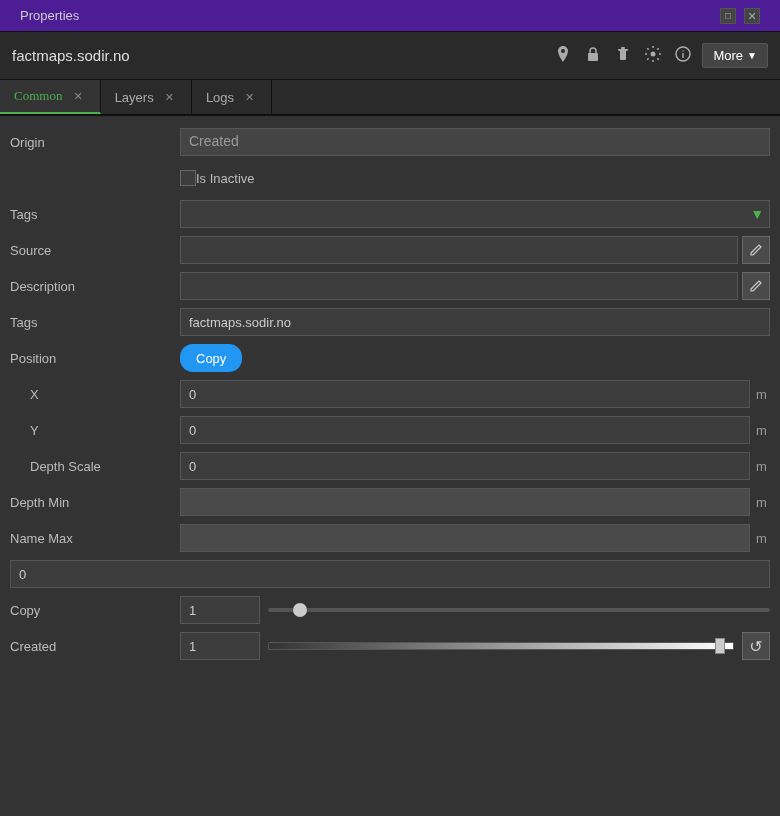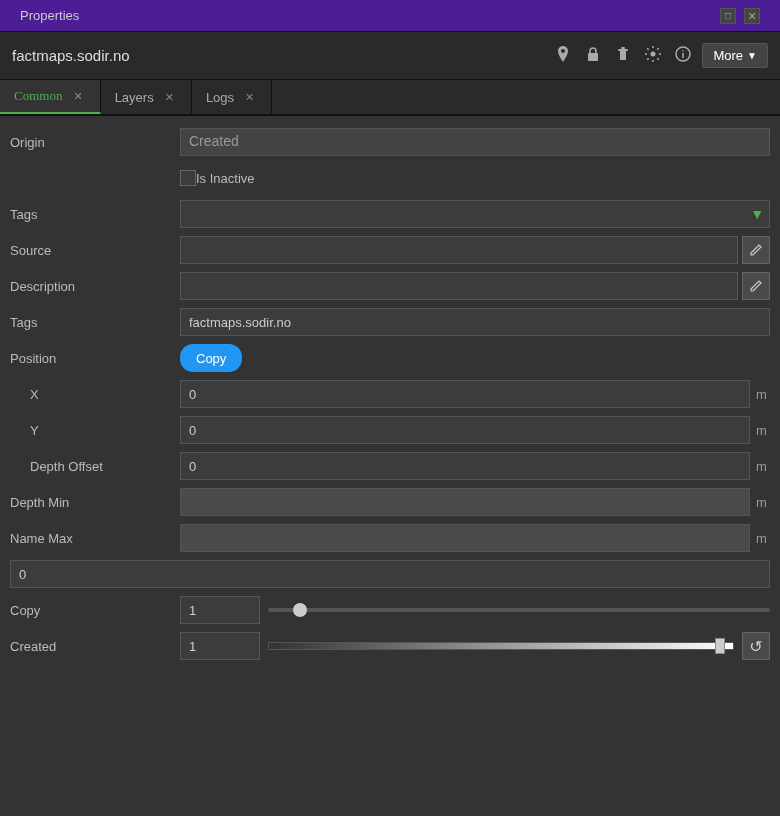--- a/index.html
+++ b/index.html
@@ -479,21 +479,21 @@
     <div class="form-label indent">Y</div>
     <div class="form-control">
       <div class="input-with-unit">
         <input type="text" class="input-text" value="0" style="">
         <span class="unit-label">m</span>
       </div>
     </div>
   </div>
 
   <div class="form-row">
-    <div class="form-label indent">Depth Offset</div>
+    <div class="form-label indent">Depth Scale</div>
     <div class="form-control">
       <div class="input-with-unit">
         <input type="text" class="input-text" value="0" style="">
         <span class="unit-label">m</span>
       </div>
     </div>
   </div>
 
   <div class="form-row">
     <div class="form-label">Depth Min</div>

